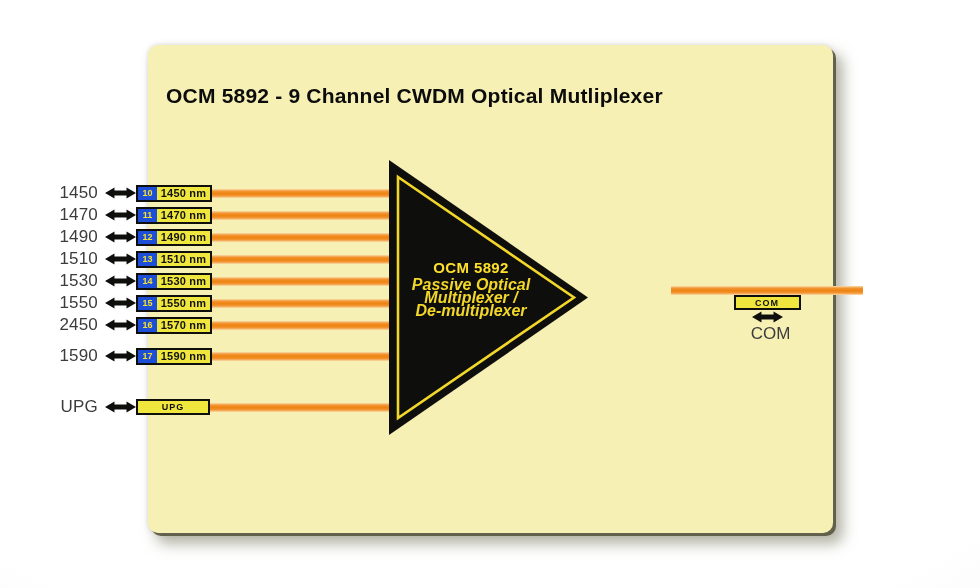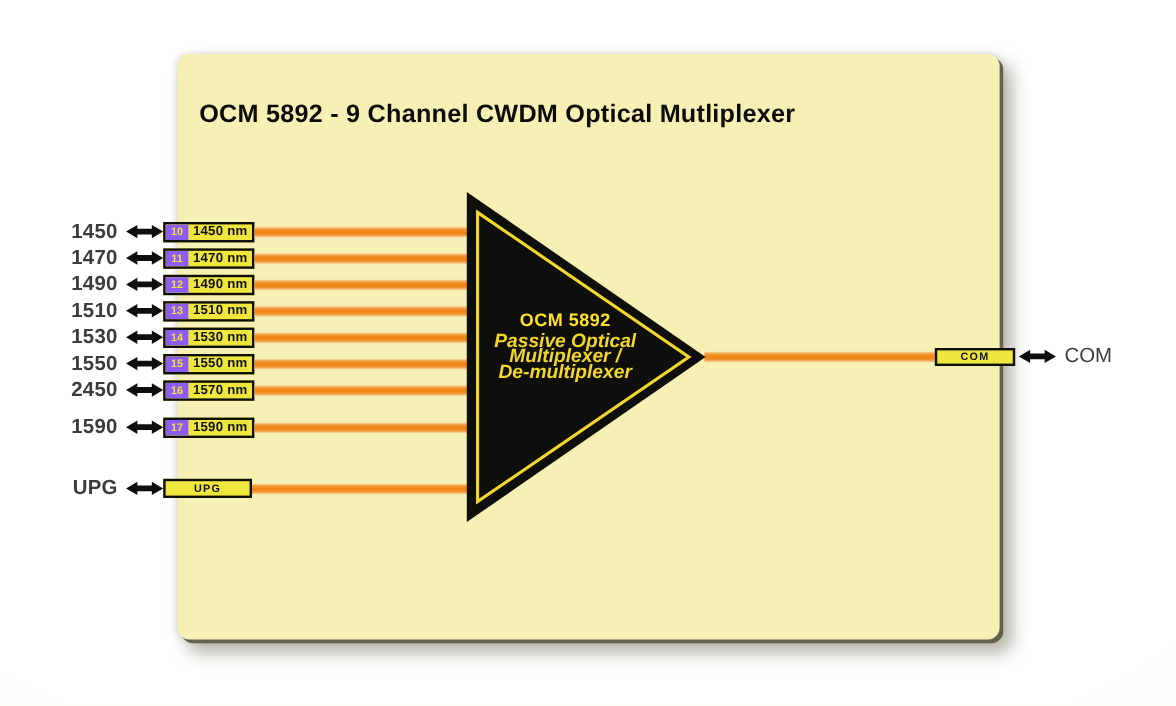--- a/index.html
+++ b/index.html
@@ -27,33 +27,33 @@
     position:absolute;left:392px;top:261px;width:158px;z-index:6;
     text-align:center;line-height:13px;
   }
   .tri-heading{font-size:15px;font-weight:bold;color:#ffe02b;letter-spacing:.4px;display:block;margin-bottom:4px;}
   .tri-sub{font-size:16px;font-weight:bold;color:#f2d728;display:block;font-style:italic;}
   
   .row{
     position:absolute;left:40px;width:350px;height:22px;z-index:3;
     display:flex;align-items:center;
   }
-  .row-com{left:587px;width:360px;z-index:3;}
+  .row-com{left:587px;width:360px;z-index:3;flex-direction:column;}
   .port-label{
     width:58px;padding-right:7px;text-align:right;flex:0 0 auto;
-    font-size:17px;color:#3d3c3c;letter-spacing:.2px;font-weight:bold;
+    font-size:17px;color:#3d3c3c;letter-spacing:.2px;
   }
   .dbl-arrow{flex:0 0 auto;display:block;}
   .chan-box{
     flex:0 0 auto;box-sizing:border-box;width:76px;height:17px;
     border:2px solid #0e0e0c;background:#f0e73e;
     display:flex;align-items:center;overflow:hidden;
   }
   .chan-num{
-    background:#8b5cf6;color:#f5e12c;font-size:9px;font-weight:bold;
+    background:#1d4ed8;color:#f5e12c;font-size:9px;font-weight:bold;
     width:19px;height:100%;display:flex;align-items:center;justify-content:center;
     flex:0 0 auto;
   }
   .chan-wl{
     flex:1;text-align:center;font-size:11px;font-weight:bold;color:#111;
     letter-spacing:.2px;
   }
   .plain-box{
     flex:0 0 auto;box-sizing:border-box;width:74px;height:16px;
     border:2px solid #0e0e0c;background:#f0e73e;

